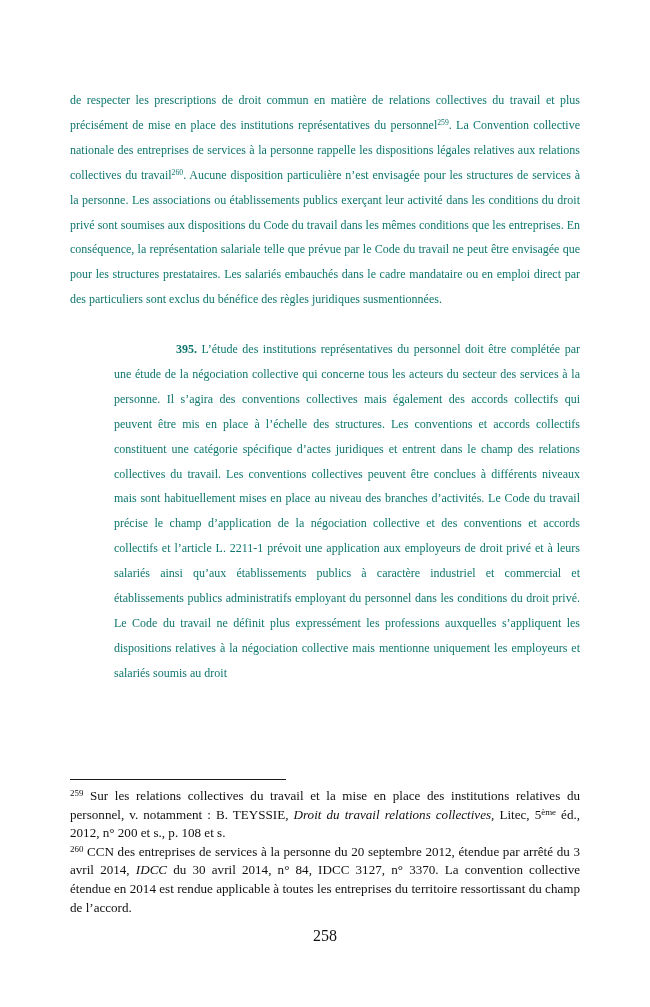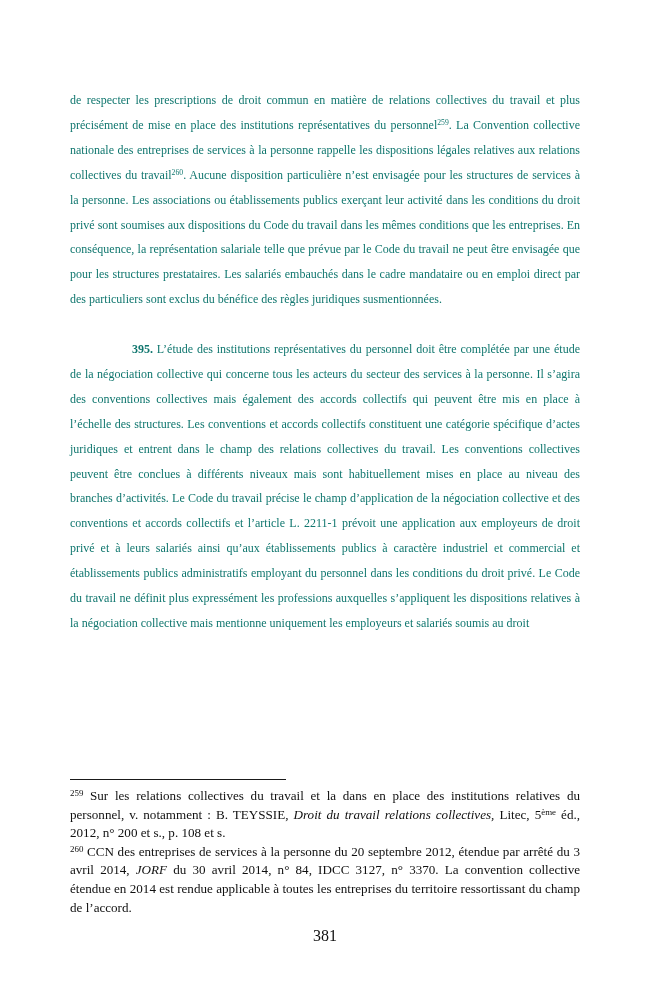--- a/index.html
+++ b/index.html
@@ -42,20 +42,21 @@
     hyphens: none;
     color: #0f766e;
   }
 
   .body-par + .body-par {
     margin-top: 24.9px;
   }
 
   .body-par.indented {
     text-indent: 62px;
+    margin-left: 44px;
   }
 
   .num-lead {
     font-weight: bold;
   }
 
   sup.fn-ref {
     font-size: 0.64em;
     vertical-align: 0.48em;
     line-height: 0;
@@ -129,24 +130,24 @@
       <span class="num-lead">395.</span><span> L’étude des institutions représentatives du personnel doit être complétée par une étude de la négociation collective qui concerne tous les acteurs du secteur des services à la personne. Il s’agira des conventions collectives mais également des accords collectifs qui peuvent être mis en place à l’échelle des structures. Les conventions et accords collectifs constituent une catégorie spécifique d’actes juridiques et entrent dans le champ des relations collectives du travail. Les conventions collectives peuvent être conclues à différents niveaux mais sont habituellement mises en place au niveau des branches d’activités. Le Code du travail précise le champ d’application de la négociation collective et des conventions et accords collectifs et l’article L. 2211-1 prévoit une application aux employeurs de droit privé et à leurs salariés ainsi qu’aux établissements publics à caractère industriel et commercial et établissements publics administratifs employant du personnel dans les conditions du droit privé. Le Code du travail ne définit plus expressément les professions auxquelles s’appliquent les dispositions relatives à la négociation collective mais mentionne uniquement les employeurs et salariés soumis au droit</span>
     </p>
 
   </div>
 
   <div class="footnote-area">
 
     <hr class="fn-rule">
 
     <p class="footnote">
-      <sup>259</sup><span> Sur les relations collectives du travail et la dans en place des institutions relatives du personnel, v. notamment : B. TEYSSIE, </span><i>Droit du travail relations collectives,</i><span> Litec, 5</span><span class="sup-inline">ème</span><span> éd., 2012, n° 200 et s., p. 108 et s.</span>
+      <sup>259</sup><span> Sur les relations collectives du travail et la mise en place des institutions relatives du personnel, v. notamment : B. TEYSSIE, </span><i>Droit du travail relations collectives,</i><span> Litec, 5</span><span class="sup-inline">ème</span><span> éd., 2012, n° 200 et s., p. 108 et s.</span>
     </p>
 
     <p class="footnote">
-      <sup>260</sup><span> CCN des entreprises de services à la personne du 20 septembre 2012, étendue par arrêté du 3 avril 2014, </span><i>JORF</i><span> du 30 avril 2014, n° 84, IDCC 3127, n° 3370. La convention collective étendue en 2014 est rendue applicable à toutes les entreprises du territoire ressortissant du champ de l’accord.</span>
+      <sup>260</sup><span> CCN des entreprises de services à la personne du 20 septembre 2012, étendue par arrêté du 3 avril 2014, </span><i>IDCC</i><span> du 30 avril 2014, n° 84, IDCC 3127, n° 3370. La convention collective étendue en 2014 est rendue applicable à toutes les entreprises du territoire ressortissant du champ de l’accord.</span>
     </p>
 
   </div>
 
-  <div class="page-number">381</div>
+  <div class="page-number">258</div>
 
 </div>
 
 </body></html>

